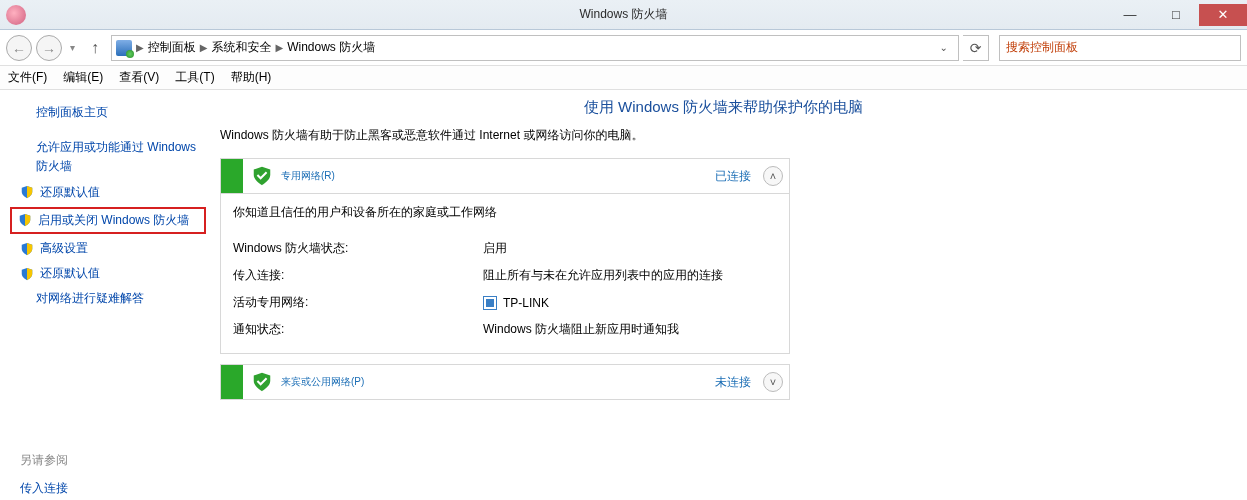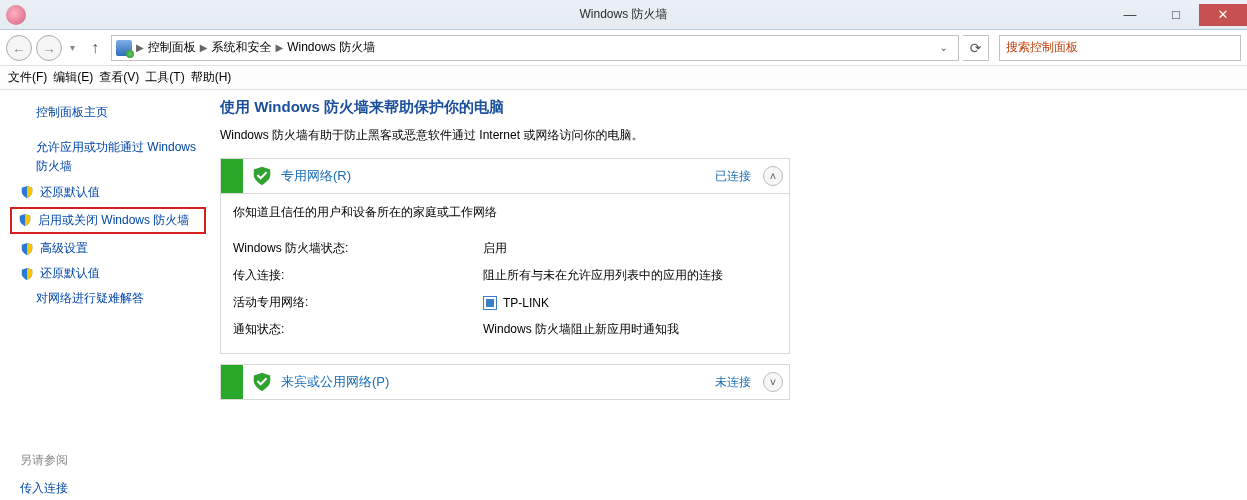--- a/index.html
+++ b/index.html
@@ -83,21 +83,21 @@
     display:flex;align-items:center;justify-content:center;color:#555;font-size:14px;
   }
   .searchbox {
     width:242px;height:26px;border:1px solid #c0c0c0;
     display:flex;align-items:center;padding:0 6px;color:#c2410c;
     margin-left:6px;
   }
   
   .menubar {
     height:24px;border-bottom:1px solid #e0e0e0;
-    display:flex;align-items:center;padding:0 8px;gap:6px;
+    display:flex;align-items:center;padding:0 8px;gap:16px;
     background:#fdfdfd;
   }
   .menubar span { color:#000; }
   
   .body {
     display:flex;
     height: calc(500px - 30px - 36px - 24px);
   }
   .sidebar {
     width:212px;
@@ -129,39 +129,40 @@
   }
   .side-section .hd { margin-bottom:8px;}
   .side-section .lnk { color:#0046aa; padding:3px 0;}
   
   .main {
     flex:1;
     padding:8px 20px 0 8px;
   }
   .main h1 {
     font-size:15px;
-    font-weight:bold;
+    font-weight:normal;
     color:#1a4f9c;
     margin:0 0 10px 0;
+    text-align:center;
   }
   .main .intro { margin-bottom:14px; }
   .panel {
     border:1px solid #d8d8d8;
     margin-bottom:10px;
     width: 570px;
   }
   .panel-hd {
     display:flex;align-items:center;
     height:34px;
     background:#fff;
   }
   .panel-hd .bar { width:22px; height:34px; background:#2aa82a;}
   .panel-hd .shield-big { margin:0 8px; }
   .panel-hd .shield-big svg { width:22px;height:22px;display:block;}
-  .panel-hd .pt { color:#1a6db5; font-size:13px; }
+  .panel-hd .pt { color:#1a6db5; font-size:10px; }
   .panel-hd .status { margin-left:auto; color:#1a6db5; padding-right:12px;}
   .panel-hd .chev {
     width:20px;height:20px;border:1px solid #bbb;border-radius:50%;
     display:flex;align-items:center;justify-content:center;margin-right:6px;
     font-size:11px;color:#555;background:#f7f7f7;
   }
   .panel-body {
     border-top:1px solid #d8d8d8;
     padding:10px 12px;
   }

